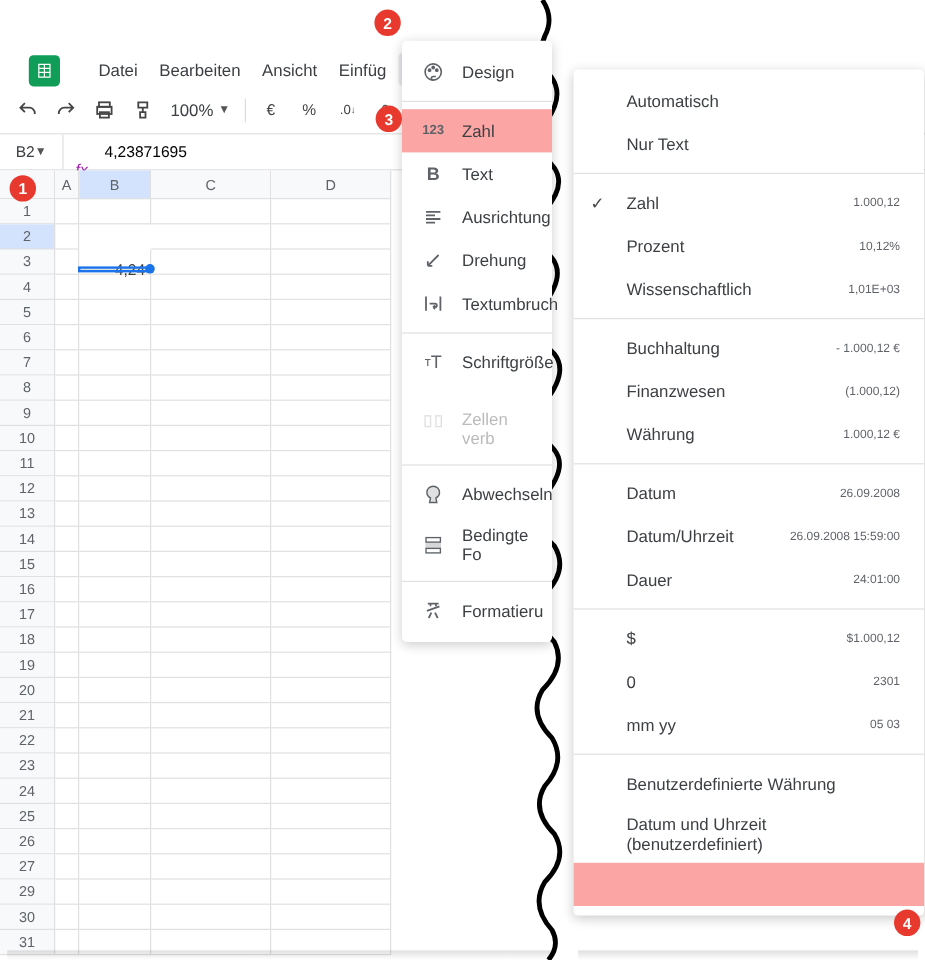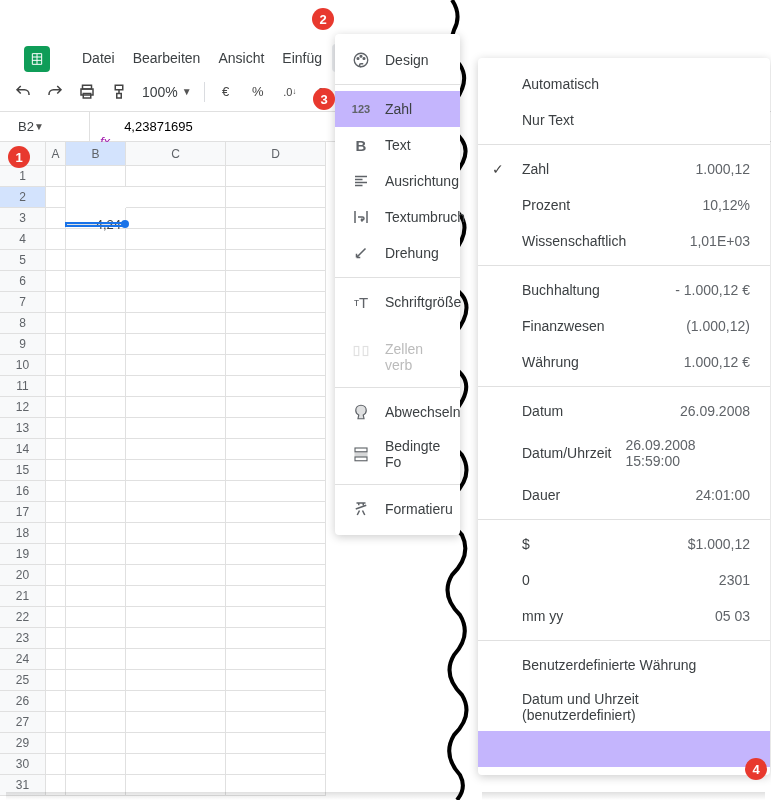--- a/index.html
+++ b/index.html
@@ -12,21 +12,21 @@
 .menu-item { padding: 6px 8px; cursor: pointer; border-radius: 4px; font-size: 14px; }
 .menu-item.active { background: #e8eaed; }
 
 .toolbar { display: flex; align-items: center; height: 40px; padding: 0 8px; gap: 2px; border-bottom: 1px solid #e0e0e0; }
 .tb-btn { width: 30px; height: 30px; display: flex; align-items: center; justify-content: center; border-radius: 4px; cursor: pointer; color: #444; }
 .tb-sep { width: 1px; height: 20px; background: #dadce0; margin: 0 4px; }
 .tb-text { padding: 0 6px; font-size: 14px; cursor: pointer; display: flex; align-items: center; gap: 4px; }
 .dropdown-caret { font-size: 10px; color: #555; }
 
 .formula-bar { display: flex; align-items: center; height: 30px; border-bottom: 1px solid #e0e0e0; }
-.name-box { width: 90px; padding: 0 18px; display: flex; align-items: center; justify-content: flex-start; font-size: 13px; border-right: 1px solid #e0e0e0; height: 100%; }
+.name-box { width: 53px; padding: 0 8px; display: flex; align-items: center; justify-content: center; font-size: 13px; border-right: 1px solid #e0e0e0; height: 100%; }
 .fx-label { padding: 0 10px; font-style: italic; color: #a21caf; margin-top: 29px; }
 .formula-input { flex: 1; border: none; outline: none; font-size: 13px; padding: 0 4px; }
 
 .grid-area { position: relative; }
 .col-headers { display: flex; height: 24px; }
 .row-col-corner { width: 46px; border-right: 1px solid #e0e0e0; border-bottom: 1px solid #e0e0e0; background: #f8f9fa; }
 .col-header { border-right: 1px solid #e0e0e0; border-bottom: 1px solid #e0e0e0; background: #f8f9fa; display: flex; align-items: center; justify-content: center; font-size: 12px; color: #5f6368; }
 .col-header.selected { background: #d3e3fd; }
 .grid-row { display: flex; height: 21px; }
 .row-header { width: 46px; border-right: 1px solid #e0e0e0; border-bottom: 1px solid #e0e0e0; background: #f8f9fa; display: flex; align-items: center; justify-content: center; font-size: 12px; color: #5f6368; }
@@ -35,29 +35,29 @@
 .cell.active { outline: 2px solid #1a73e8; outline-offset: -1px; z-index: 2; margin-top: 37px; }
 .cell.active::after { content: ''; position: absolute; right: -4px; bottom: -4px; width: 8px; height: 8px; background: #1a73e8; border-radius: 50%; }
 
 .col-a { width: 20px; }
 .col-b { width: 60px; }
 .col-c { width: 100px; }
 .col-d { width: 100px; }
 
 .dropdown-menu { position: absolute; background: #fff; border-radius: 4px; box-shadow: 0 2px 10px rgba(0,0,0,0.2); padding: 8px 0; z-index: 100; min-width: 100px; }
 .menu-row { display: flex; align-items: center; padding: 8px 16px; cursor: pointer; font-size: 14px; min-height: 36px; gap: 14px; }
-.menu-row.highlighted { background: #c4b5fd; }
+.menu-row.highlighted { background: #fca5a5; }
 .menu-icon { width: 20px; height: 20px; display: flex; align-items: center; justify-content: center; flex-shrink: 0; color: #5f6368; }
 .menu-sep { height: 1px; background: #e0e0e0; margin: 6px 0; }
 
 .format-menu { top: 34px; left: 335px; width: 125px; }
 .submenu { top: 58px; left: 478px; width: 292px; }
 .submenu .menu-row { padding: 8px 20px 8px 44px; position: relative; }
 .submenu .check { position: absolute; left: 14px; top: 10px; color: #444; font-size: 14px; }
-.submenu .sample { margin-left: auto; color: #5f6368; font-size: 14px; }
+.submenu .sample { margin-left: auto; color: #5f6368; font-size: 10px; }
 
 .callout { position: absolute; width: 22px; height: 22px; background: #e8392e; color: #fff; border-radius: 50%; display: flex; align-items: center; justify-content: center; font-size: 13px; font-weight: bold; z-index: 200; }
 .c1 { top: 146px; left: 8px; }
 .c2 { top: 8px; left: 312px; }
 .c3 { top: 88px; left: 313px; }
 .c4 { top: 758px; left: 745px; }
 
 .tear { position: absolute; left: 432px; top: 0; width: 50px; height: 800px; pointer-events: none; z-index: 90; }
 .tear svg { width: 100%; height: 100%; }
 
@@ -427,32 +427,32 @@
       <span class="menu-icon">
         <svg width="18" height="18" viewBox="0 0 24 24" stroke="currentColor" stroke-width="2">
           <path d="M4 6h16M4 10h10M4 14h16M4 18h10"></path>
         </svg>
       </span>
       <span>Ausrichtung</span>
     </div>
     <div class="menu-row">
       <span class="menu-icon">
         <svg width="18" height="18" viewBox="0 0 24 24" fill="none" stroke="currentColor" stroke-width="2">
+          <path d="M6 18L18 6M6 18v-5M6 18h5"></path>
+        </svg>
+      </span>
+      <span>Drehung</span>
+    </div>
+    <div class="menu-row">
+      <span class="menu-icon">
+        <svg width="18" height="18" viewBox="0 0 24 24" fill="none" stroke="currentColor" stroke-width="2">
           <path d="M4 4v16M20 4v16M8 12h6a2 2 0 012 2v0a2 2 0 01-2 2h-2m0 0l2-2m-2 2l2 2"></path>
         </svg>
       </span>
       <span>Textumbruch</span>
-    </div>
-    <div class="menu-row">
-      <span class="menu-icon">
-        <svg width="18" height="18" viewBox="0 0 24 24" fill="none" stroke="currentColor" stroke-width="2">
-          <path d="M6 18L18 6M6 18v-5M6 18h5"></path>
-        </svg>
-      </span>
-      <span>Drehung</span>
     </div>
     <div class="menu-sep"></div>
     <div class="menu-row">
       <span class="menu-icon">
         <span style="font-size:11px">т</span>
         <span style="font-size:15px">T</span>
       </span>
       <span>Schriftgröße</span>
     </div>
     <div class="menu-row">

